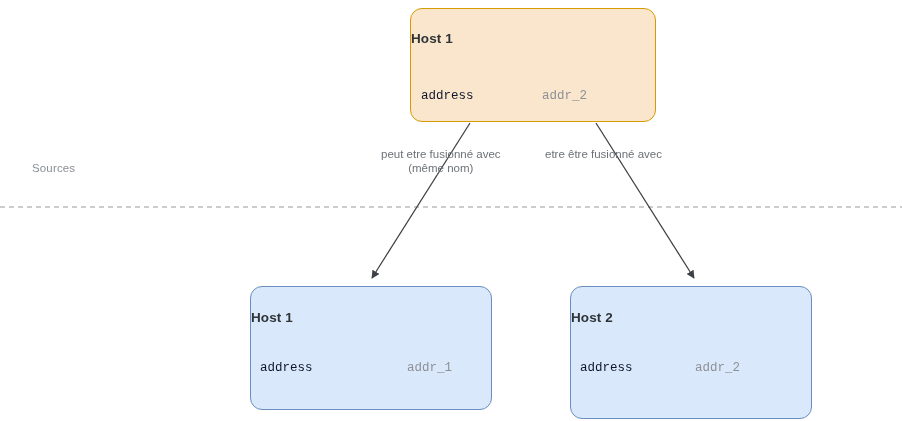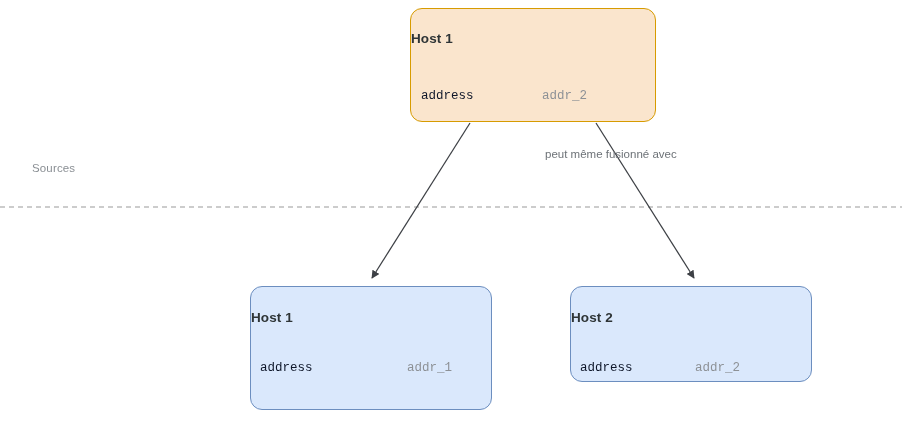--- a/index.html
+++ b/index.html
@@ -63,21 +63,21 @@
   }
   .attr-val {
     color: #8d9196;
     white-space: pre;
     font-family: Liberation Mono, monospace;
   }
 
   
   #box-source-host1 { left: 410px; top: 8px;   width: 246px; height: 114px; }
   #box-staging-host1 { left: 250px; top: 286px; width: 242px; height: 124px; }
-  #box-staging-host2 { left: 570px; top: 286px; width: 242px; height: 96px; }
+  #box-staging-host2 { left: 570px; top: 286px; width: 242px; height: 133px; }
 
   #box-source-host1 .entity-title { top: 22px; }
   #box-staging-host1 .entity-title,
   #box-staging-host2 .entity-title { top: 23px; }
 
   #box-source-host1 .attr-row { top: 80px; padding-left: 10px; padding-right: 68px; }
 
   .attr-row .attr-key { flex: 0 0 auto; }
   .attr-row .attr-spacer { flex: 1 1 auto; }
 
@@ -128,23 +128,27 @@
     <line x1="0" y1="207" x2="902" y2="207" stroke="#9a9a9a" stroke-width="1.1" stroke-dasharray="5 4"></line>
 
     <line x1="470" y1="123" x2="372" y2="278" stroke="#3d4045" stroke-width="1.25" marker-end="url(#arrowhead)"></line>
 
     <line x1="596" y1="123" x2="694" y2="278" stroke="#3d4045" stroke-width="1.25" marker-end="url(#arrowhead)"></line>
   </svg>
 
   <div class="lane-label" id="lane-label-sources">Sources</div>
 
 
+  <div class="edge-label" id="edge-label-name">
+    <div>peut etre fusionné avec</div>
+    <div>(même nom)</div>
+  </div>
 
   <div class="edge-label" id="edge-label-address">
-    <div>peut même fusionné avec</div>
+    <div>etre être fusionné avec</div>
   </div>
 
   <div class="entity source" id="box-source-host1">
     <div class="entity-title">Host 1</div>
     <div class="attr-row">
       <span class="attr-key">address</span>
       <span class="attr-spacer"></span>
       <span class="attr-val">addr_2</span>
     </div>
   </div>

